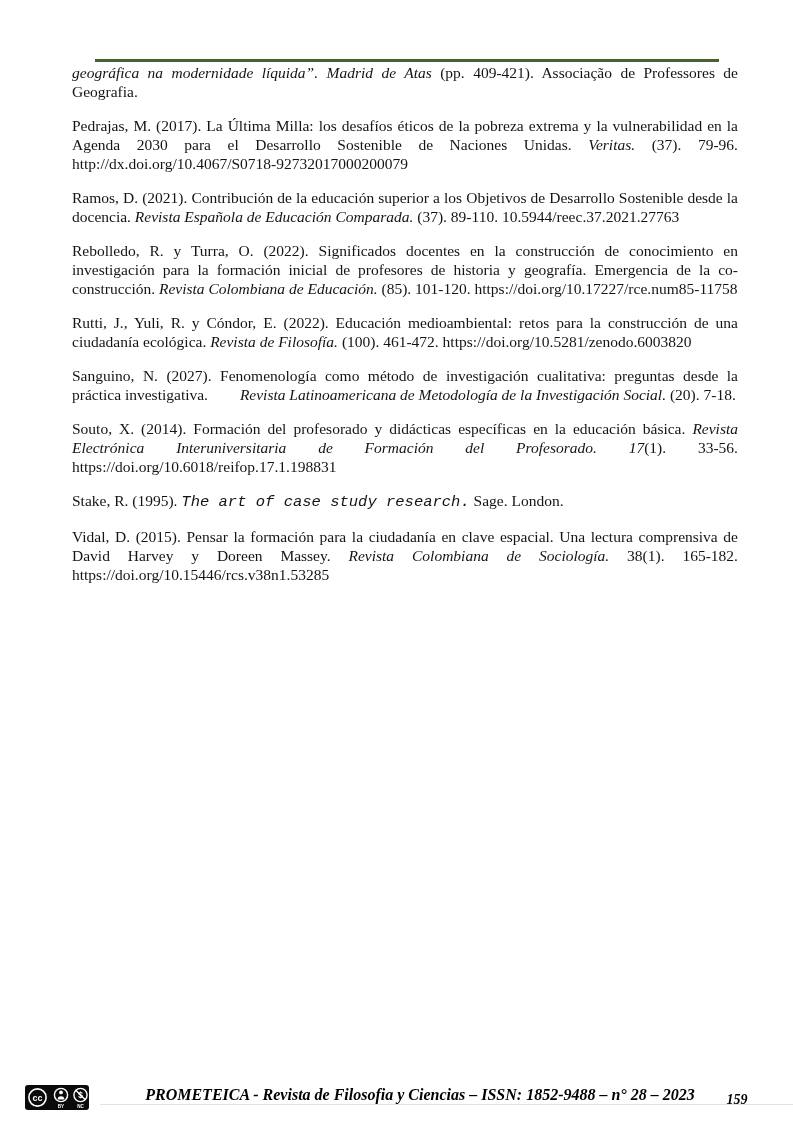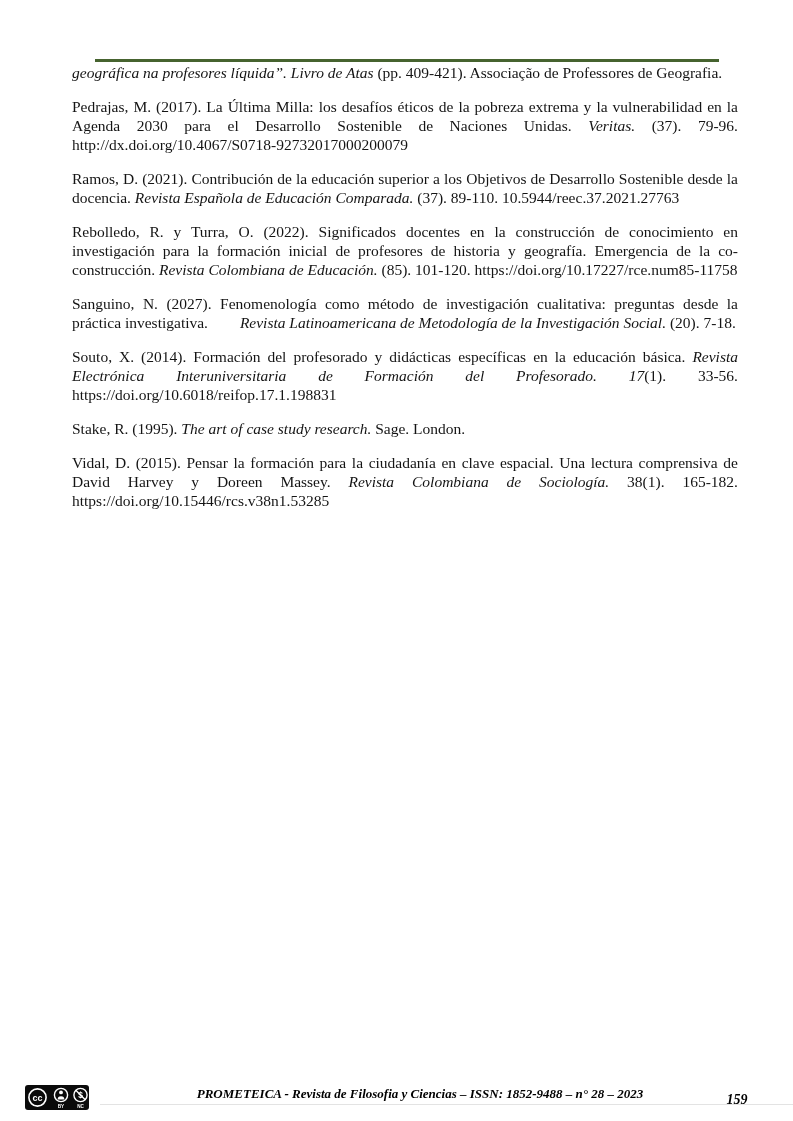--- a/index.html
+++ b/index.html
@@ -32,21 +32,21 @@
   .references p {
     margin: 0 0 15px 0;
     padding: 0;
   }
   .footer-journal {
     position: absolute;
     left: 100px;
     top: 1086px;
     width: 640px;
     text-align: center;
-    font-size: 13px;
+    font-size: 16px;
     font-weight: bold;
     font-style: italic;
     color: #000000;
   }
   .footer-page-number {
     position: absolute;
     left: 707px;
     top: 1092px;
     width: 60px;
     text-align: center;
@@ -73,27 +73,28 @@
   }
 </style>
 </head>
 <body>
 
 <div class="page">
 
   <div class="top-rule"></div>
 
   <div class="references">
-    <p><span style="font-style: italic;">geográfica na profesores líquida”. Livro de Atas </span><span>(pp. 409-421). Associação de Professores de Geografia.</span></p>
+    <p><span style="font-style: italic;">geográfica na modernidade líquida”. Madrid de Atas </span><span>(pp. 409-421). Associação de Professores de Geografia.</span></p>
     <p><span>Pedrajas, M. (2017). La Última Milla: los desafíos éticos de la pobreza extrema y la vulnerabilidad en la Agenda 2030 para el Desarrollo Sostenible de Naciones Unidas. </span><span style="font-style: italic;">Veritas.</span><span> (37). 79-96. http://dx.doi.org/10.4067/S0718-92732017000200079</span></p>
     <p><span>Ramos, D. (2021). Contribución de la educación superior a los Objetivos de Desarrollo Sostenible desde la docencia. </span><span style="font-style: italic;">Revista Española de Educación Comparada.</span><span> (37). 89-110. 10.5944/reec.37.2021.27763</span></p>
     <p><span>Rebolledo, R. y Turra, O. (2022). Significados docentes en la construcción de conocimiento en investigación para la formación inicial de profesores de historia y geografía. Emergencia de la co-construcción. </span><span style="font-style: italic;">Revista Colombiana de Educación.</span><span> (85). 101-120. https://doi.org/10.17227/rce.num85-11758</span></p>
+    <p><span>Rutti, J., Yuli, R. y Cóndor, E. (2022). Educación medioambiental: retos para la construcción de una ciudadanía ecológica. </span><span style="font-style: italic;">Revista de Filosofía.</span><span> (100). 461-472. https://doi.org/10.5281/zenodo.6003820</span></p>
     <p><span>Sanguino, N. (2027). Fenomenología como método de investigación cualitativa: preguntas desde la práctica investigativa. </span><span style="font-style: italic; margin-left: 28px;">Revista Latinoamericana de Metodología de la Investigación Social.</span><span> (20). 7-18.</span></p>
     <p><span>Souto, X. (2014). Formación del profesorado y didácticas específicas en la educación básica. </span><span style="font-style: italic;">Revista Electrónica Interuniversitaria de Formación del Profesorado. 17</span><span>(1). 33-56. https://doi.org/10.6018/reifop.17.1.198831</span></p>
-    <p><span>Stake, R. (1995). </span><span style="font-style: italic;">The art of case study research.</span><span> Sage. London.</span></p>
+    <p><span>Stake, R. (1995). </span><span style="font-style: italic; font-family: Liberation Mono, monospace;">The art of case study research.</span><span> Sage. London.</span></p>
     <p><span>Vidal, D. (2015). Pensar la formación para la ciudadanía en clave espacial. Una lectura comprensiva de David Harvey y Doreen Massey. </span><span style="font-style: italic;">Revista Colombiana de Sociología.</span><span> 38(1). 165-182. https://doi.org/10.15446/rcs.v38n1.53285</span></p>
   </div>
 
   <svg class="cc-badge" viewBox="0 0 64 25" xmlns="http://www.w3.org/2000/svg">
     <rect x="0" y="0" width="64" height="25" rx="3" fill="#0a0a0a"></rect>
     <g>
       <circle cx="12.5" cy="12.5" r="8.6" fill="none" stroke="#ffffff" stroke-width="1.6"></circle>
       <text x="12.5" y="15.6" font-family="Liberation Sans, sans-serif" font-size="9" font-weight="bold" fill="#ffffff" text-anchor="middle">cc</text>
     </g>
     <g>

